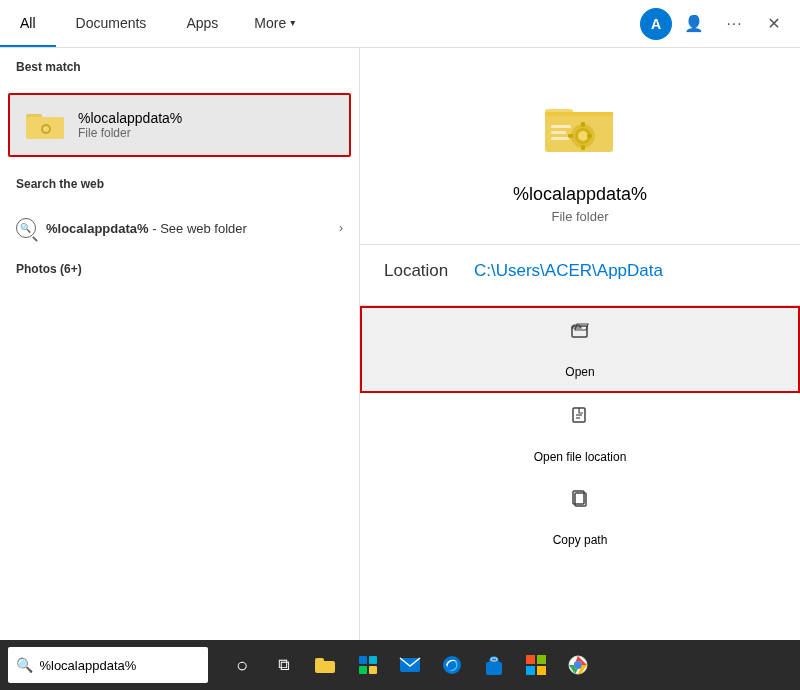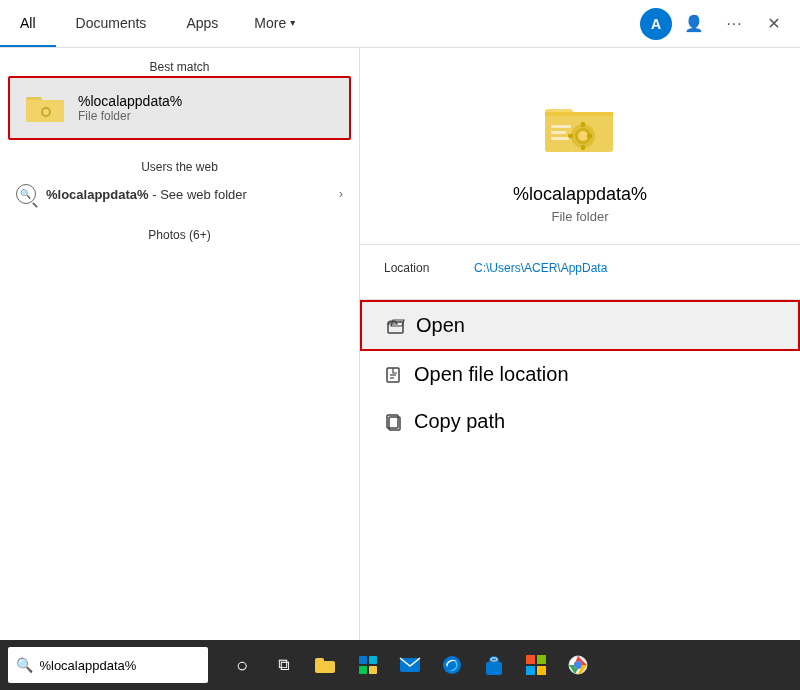--- a/index.html
+++ b/index.html
@@ -105,25 +105,24 @@
       min-width: 360px;
       background: #fff;
       border-right: 1px solid #e0e0e0;
       display: flex;
       flex-direction: column;
       overflow-y: auto;
     }
 
     .section-label {
       font-size: 12px;
-      font-weight: 400;
+      font-weight: 700;
       color: #333;
-      padding: 12px 16px 2px 16px;
+      padding: 12px 16px 19px 16px;
       text-transform: none;
-      text-align: center;
     }
 
     .best-match-item {
       display: flex;
       align-items: center;
       padding: 10px 16px;
       background: #e8e8e8;
       cursor: pointer;
       border: 2px solid #cc0000;
       margin: 0 8px 8px 8px;
@@ -244,21 +243,21 @@
 
     .detail-meta {
       width: 100%;
       padding: 0 24px;
       margin-bottom: 16px;
     }
 
     .meta-row {
       display: flex;
       gap: 20px;
-      font-size: 12px;
+      font-size: 17px;
       margin-bottom: 8px;
       align-items: baseline;
     }
 
     .meta-label {
       color: #333;
       min-width: 70px;
     }
 
     .meta-value {
@@ -276,23 +275,24 @@
 
     .action-list {
       width: 100%;
     }
 
     .action-item {
       display: flex;
       align-items: center;
       padding: 12px 24px;
       cursor: pointer;
-      gap: 10px;
-      font-size: 20px;
+      gap: 25px;
+      font-size: 12px;
       color: #000;
+      flex-direction: column;
     }
 
     .action-item.highlighted {
       background: #f0f0f0;
       border: 2px solid #cc0000;
     }
 
     .action-icon {
       width: 20px;
       height: 20px;
@@ -414,21 +414,21 @@
             <circle cx="20" cy="20" r="3" fill="#f5d76e"></circle>
           </svg>
         </div>
         <div class="best-match-text">
           <div class="item-title">%localappdata%</div>
           <div class="item-subtitle">File folder</div>
         </div>
       </div>
 
       <div class="web-search-section">
-        <div class="section-label">Users the web</div>
+        <div class="section-label">Search the web</div>
         <div class="web-item">
           <div class="search-circle">
             <span style="font-size:9px;">🔍</span>
           </div>
           <div class="web-item-text">
             <strong>%localappdata%</strong><span> - See web folder</span>
           </div>
           <div class="chevron-right">›</div>
         </div>
       </div>

